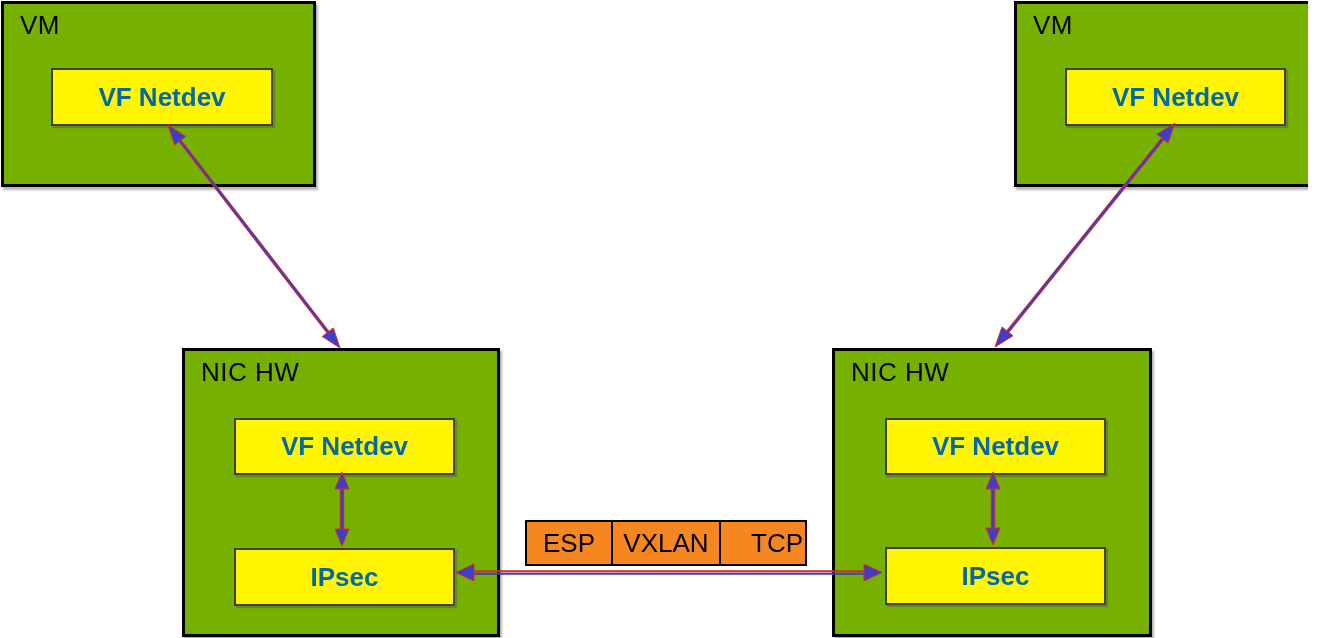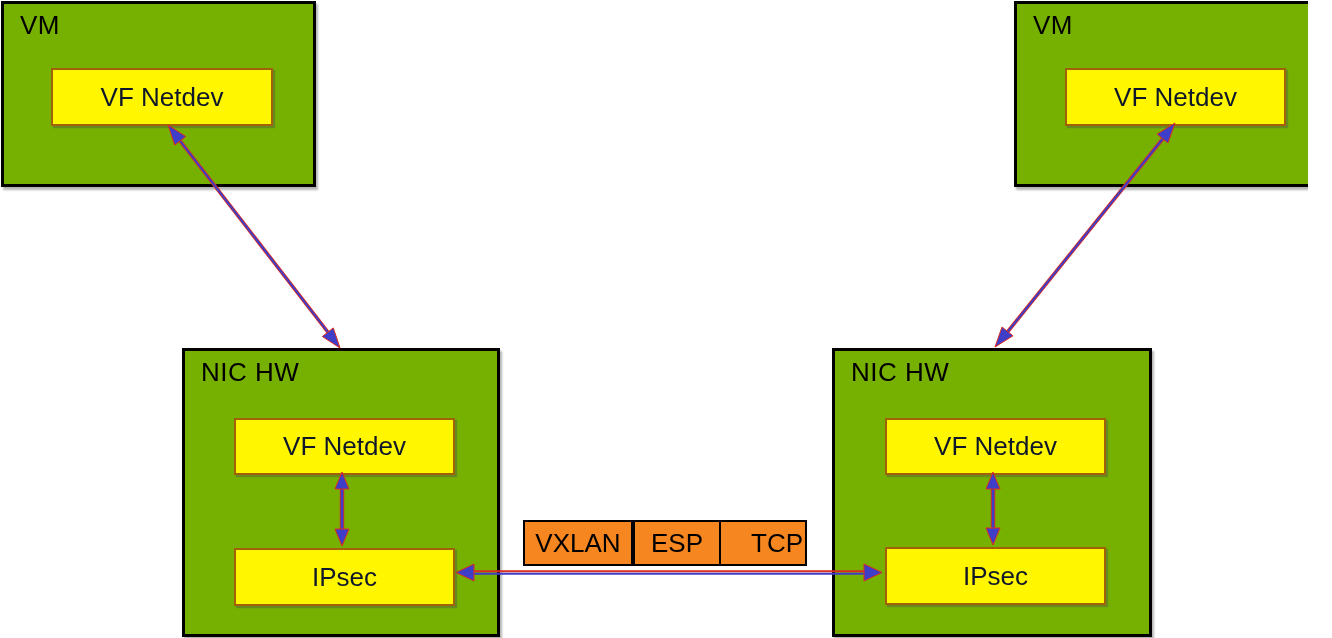--- a/index.html
+++ b/index.html
@@ -28,28 +28,29 @@
     left: 16px;
     top: 6px;
     font-size: 26px;
     color: #000000;
     letter-spacing: 0.5px;
   }
   
   .ybox {
     position: absolute;
     background: #FFF600;
-    border: 2px solid #a16207;
+    border: 2px solid #404040;
     box-shadow: 2px 2px 1px rgba(80,80,80,0.4);
     box-sizing: border-box;
     display: flex;
     align-items: center;
     justify-content: center;
     font-size: 26px;
-    color: #0f172a;
+    color: #0369a1;
+    font-weight: bold;
   }
   
   #vm-left   { left: 1px;    top: 1px;   width: 315px; height: 186px; }
   #vm-left .vf    { left: 47px; top: 64px;  width: 222px; height: 58px; }
   
   #vm-right  { left: 1014px; top: 1px;   width: 317px; height: 186px; }
   #vm-right .vf   { left: 48px; top: 64px;  width: 221px; height: 58px; }
   
   #nic-left  { left: 182px;  top: 348px; width: 318px; height: 289px; }
   #nic-left .vf   { left: 49px; top: 67px;  width: 221px; height: 57px; }
@@ -123,25 +124,25 @@
     <div class="gtitle">NIC HW</div>
     <div class="ybox vf">
       <span>VF Netdev</span>
     </div>
     <div class="ybox ipsec">
       <span>IPsec</span>
     </div>
   </div>
 
   <div class="packet">
+    <div class="obox esp">
+      <span>ESP</span>
+    </div>
     <div class="obox vxlan">
       <span>VXLAN</span>
-    </div>
-    <div class="obox esp">
-      <span>ESP</span>
     </div>
     <div class="obox tcp">
       <span>TCP</span>
     </div>
   </div>
 
   <svg class="arrows" viewBox="0 0 1332 638">
 
     <g>
       <line x1="174" y1="133" x2="334" y2="340" stroke="#DF2B1E" stroke-width="3.6"></line>

